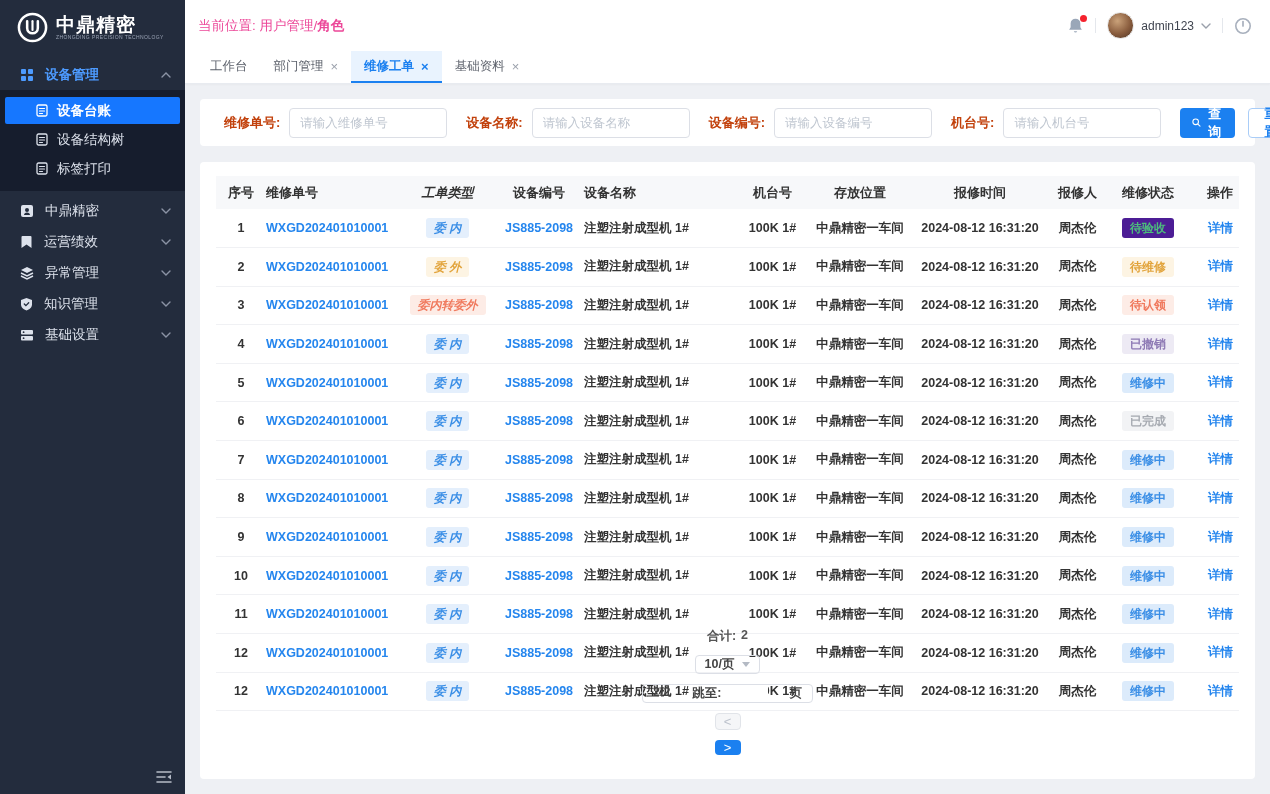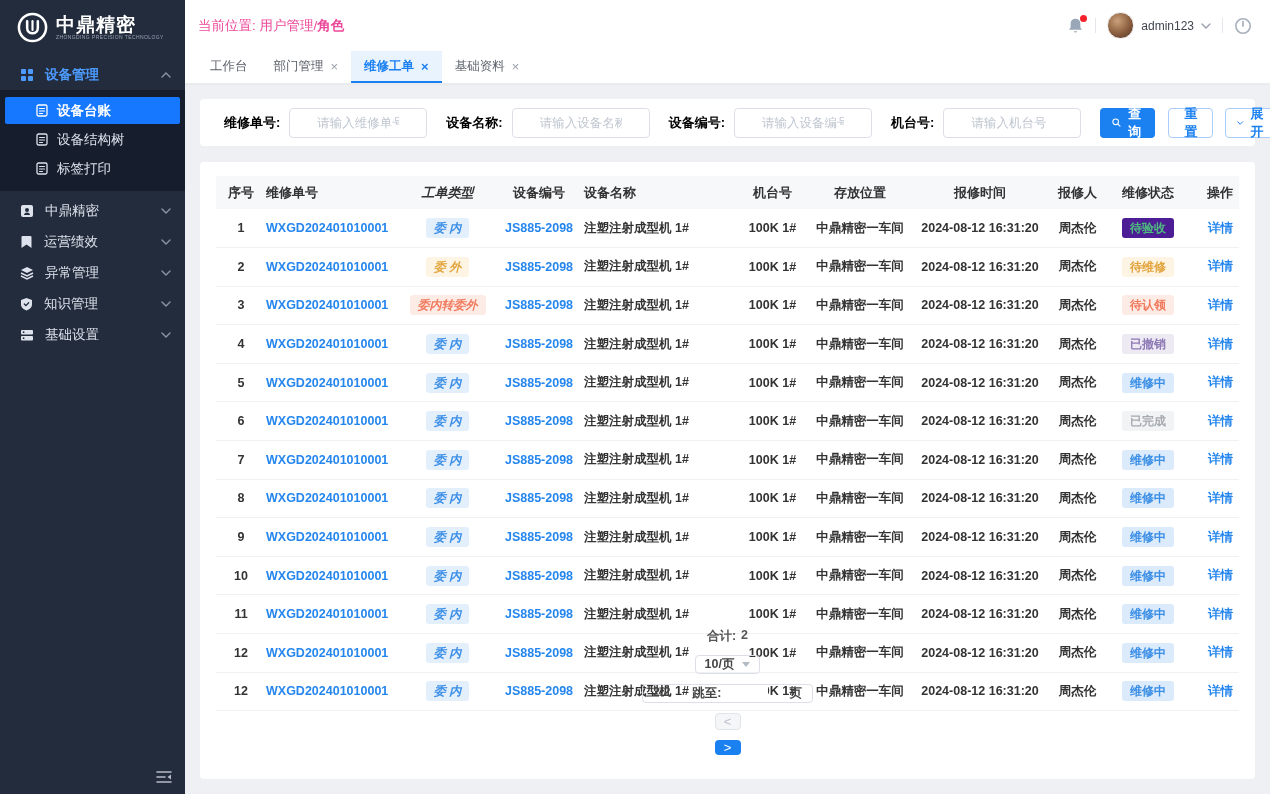--- a/index.html
+++ b/index.html
@@ -40,22 +40,22 @@
 .tabbar { height:33px; background:#fff; display:flex; align-items:stretch; padding-left:12px; border-bottom:1px solid #e8ebf0; box-shadow:0 1px 2px rgba(0,0,0,0.03); }
 .tab { display:flex; align-items:center; padding:0 13px; font-size:12.5px; color:#5c616b; gap:7px; cursor:pointer; border-bottom:2px solid transparent; }
 .tab .close { font-size:13px; color:#9aa0ab; line-height:1; }
 .tab.active { color:#1b80f0; background:#e9f3fe; border-bottom-color:#1b80f0; font-weight:bold; }
 .tab.active .close { color:#1b80f0; }
 
 .content { flex:1; padding:15px; display:flex; flex-direction:column; gap:16px; overflow:hidden; }
 .card { background:#fff; border-radius:4px; }
 .search-card { height:47px; min-height:47px; display:flex; align-items:center; padding:0 24px; }
 .field { display:flex; align-items:center; margin-right:19px; }
-.field label { font-size:13px; font-weight:bold; color:#000000; margin-right:9px; white-space:nowrap; }
-.field input { width:138px; height:30px; border:1px solid #dcdfe6; border-radius:4px; padding:0 27px; font-size:12.5px; color:#333; outline:none; }
+.field label { font-size:13px; font-weight:bold; color:#c2410c; margin-right:9px; white-space:nowrap; }
+.field input { width:158px; height:30px; border:1px solid #dcdfe6; border-radius:4px; padding:0 10px; font-size:12.5px; color:#333; outline:none; }
 .field input::placeholder { color:#bfc6d0; }
 .btn { height:30px; border-radius:4px; font-size:13px; display:inline-flex; align-items:center; justify-content:center; cursor:pointer; font-weight:bold; }
 .btn-query { background:#1b80f0; color:#fff; border:none; padding:0 12px; gap:5px; }
 .btn-reset { background:#fff; border:1px solid #a9cdf8; color:#1b80f0; padding:0 15px; margin-left:13px; }
 .btn-expand { background:#fff; border:1px solid #a9cdf8; color:#1b80f0; padding:0 11px; margin-left:12px; gap:5px; }
 
 .table-card { flex:1; padding:14px 16px 0 16px; display:flex; flex-direction:column; overflow:hidden; }
 table { width:100%; border-collapse:collapse; table-layout:fixed; }
 thead th { height:33px; background:#f7f8fa; font-size:13px; color:#333; font-weight:bold; }
 tbody td { height:38.6px; border-bottom:1px solid #f0f1f4; font-size:12.5px; color:#333; font-weight:bold; white-space:nowrap; overflow:hidden; }

